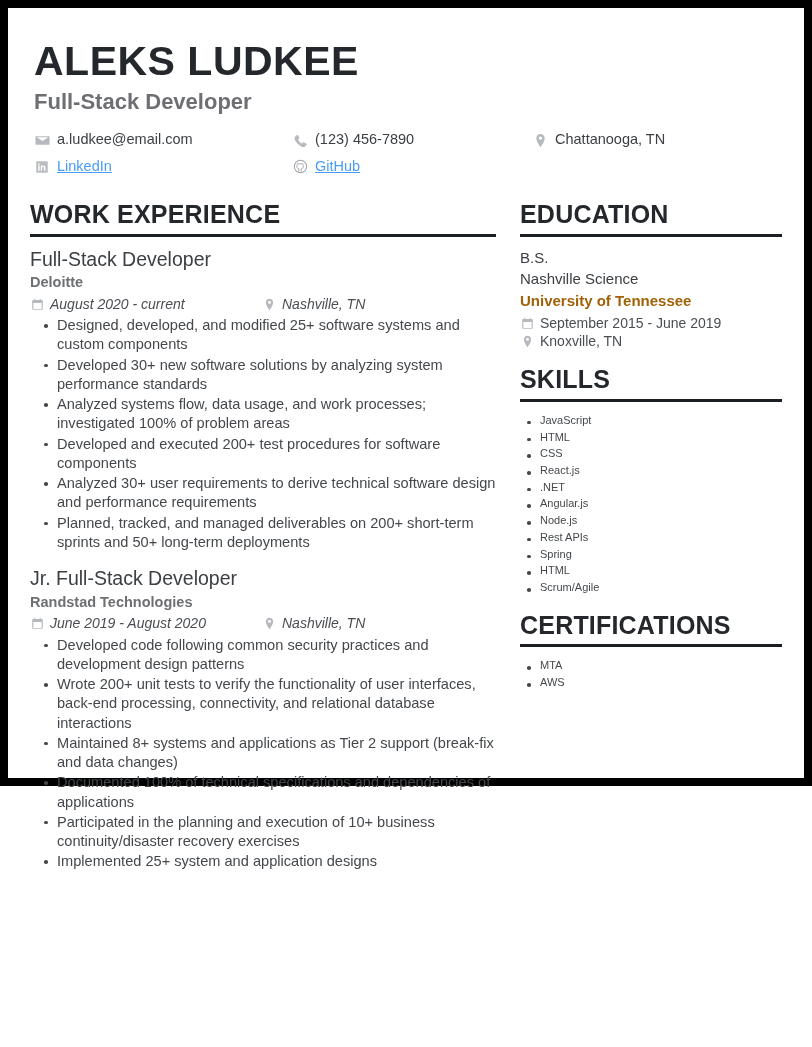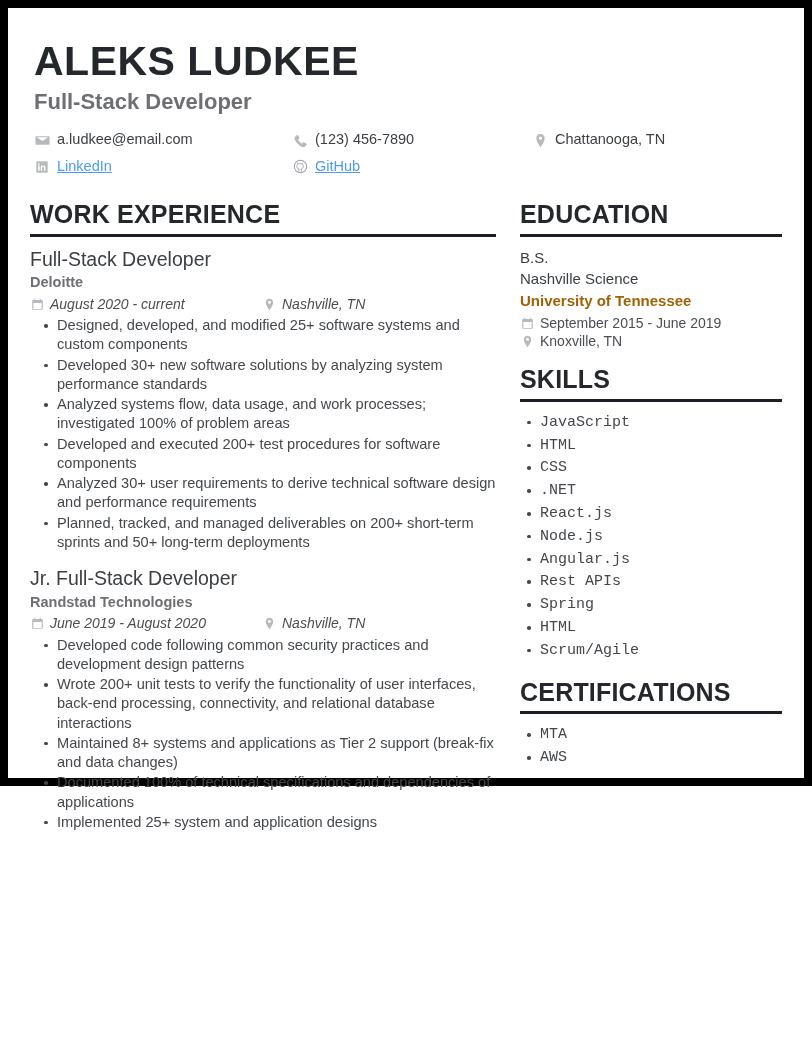--- a/index.html
+++ b/index.html
@@ -186,24 +186,23 @@
   .edu-meta .meta-item { font-size: 14px; }
 
   ul.simple-list {
     list-style: none;
     margin: 2px 0 0 0;
     padding: 0;
   }
   ul.simple-list > li {
     position: relative;
     padding-left: 20px;
-    font-size: 15px;
+    font-size: 11px;
     color: #44484c;
     line-height: 1.52;
-    font-family: Liberation Mono, monospace;
   }
   ul.simple-list > li::before {
     content: "";
     position: absolute;
     left: 7px;
     top: 9px;
     width: 3.6px;
     height: 3.6px;
     border-radius: 50%;
     background: #44484c;
@@ -329,20 +328,21 @@
                   </svg>
                 </span>
                 <span>Nashville, TN</span>
               </div>
             </div>
             <ul class="bullets">
               <li>Developed code following common security practices and development design patterns</li>
               <li>Wrote 200+ unit tests to verify the functionality of user interfaces, back-end processing, connectivity, and relational database interactions</li>
               <li>Maintained 8+ systems and applications as Tier 2 support (break-fix and data changes)</li>
               <li>Documented 100% of technical specifications and dependencies of applications</li>
+              <li>Participated in the planning and execution of 10+ business continuity/disaster recovery exercises</li>
               <li>Implemented 25+ system and application designs</li>
             </ul>
           </div>
 
         </div>
       </div>
 
       <div class="col-gap"></div>
 
       <div class="col-right">
@@ -373,24 +373,24 @@
           </div>
         </div>
 
         <div class="section-block">
           <h2 class="section-title">SKILLS</h2>
           <hr class="section-rule">
           <ul class="simple-list">
             <li>JavaScript</li>
             <li>HTML</li>
             <li>CSS</li>
+            <li>React.js</li>
             <li>.NET</li>
-            <li>React.js</li>
+            <li>Angular.js</li>
             <li>Node.js</li>
-            <li>Angular.js</li>
             <li>Rest APIs</li>
             <li>Spring</li>
             <li>HTML</li>
             <li>Scrum/Agile</li>
           </ul>
         </div>
 
         <div class="section-block">
           <h2 class="section-title">CERTIFICATIONS</h2>
           <hr class="section-rule">

